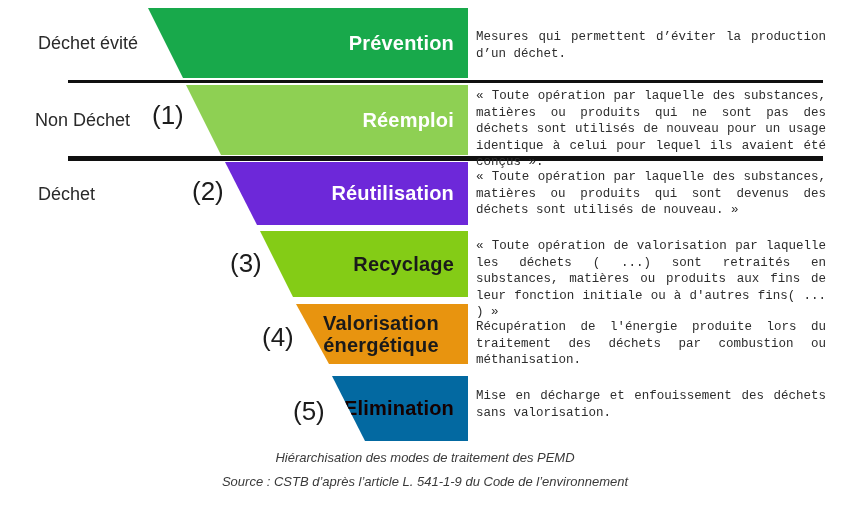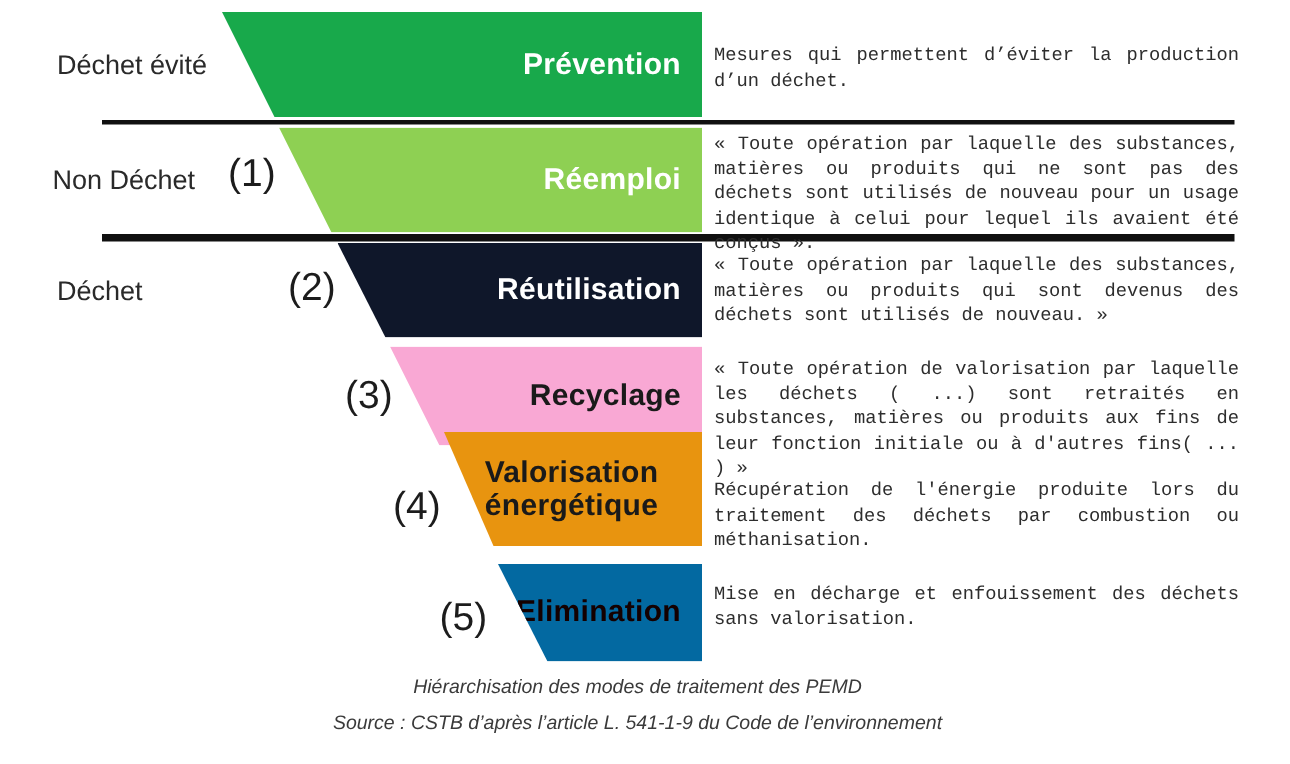--- a/index.html
+++ b/index.html
@@ -6,21 +6,21 @@
   .stage{
     position:relative;width:860px;height:509px;background:#ffffff;overflow:hidden;
     font-family:"Liberation Sans",sans-serif;
   }
   
   .band{position:absolute;display:flex;align-items:center;justify-content:flex-end;}
   .b0{left:148px;top:8px;  width:320px;height:70px;clip-path:polygon(0 0,100% 0,100% 100%,35px 100%);}
   .b1{left:186px;top:85px; width:282px;height:70px;clip-path:polygon(0 0,100% 0,100% 100%,35px 100%);}
   .b2{left:225px;top:162px;width:243px;height:63px;clip-path:polygon(0 0,100% 0,100% 100%,32px 100%);}
   .b3{left:260px;top:231px;width:208px;height:66px;clip-path:polygon(0 0,100% 0,100% 100%,33px 100%);}
-  .b4{left:296px;top:288px;width:172px;height:76px;clip-path:polygon(0 0,100% 0,100% 100%,33px 100%);}
+  .b4{left:296px;top:304px;width:172px;height:60px;clip-path:polygon(0 0,100% 0,100% 100%,33px 100%);}
   .b5{left:332px;top:376px;width:136px;height:65px;clip-path:polygon(0 0,100% 0,100% 100%,33px 100%);}
   .lbl{font-weight:bold;font-size:20px;padding-right:14px;white-space:nowrap;letter-spacing:0.2px;}
   .b4 .lbl{white-space:normal;width:142px;text-align:center;padding-right:0;margin-right:16px;line-height:1.12;}
   
   .sep{position:absolute;background:#101010;}
   .sep1{left:68px;top:80px;width:755px;height:3px;}
   .sep2{left:68px;top:156px;width:755px;height:5px;}
   
   .leftlab{position:absolute;font-size:18px;color:#2a2a2a;}
   .lab-evite{left:38px;top:33px;}
@@ -46,24 +46,24 @@
 <body>
 
 <div class="stage">
 
   <div class="band b0" style="background-color: rgb(24, 169, 75);">
     <span class="lbl" style="color: rgb(255, 255, 255);">Prévention</span>
   </div>
   <div class="band b1" style="background-color: rgb(142, 208, 83);">
     <span class="lbl" style="color: rgb(255, 255, 255);">Réemploi</span>
   </div>
-  <div class="band b2" style="background-color: #0f172a;">
+  <div class="band b2" style="background-color: #6d28d9;">
     <span class="lbl" style="color: rgb(255, 255, 255);">Réutilisation</span>
   </div>
-  <div class="band b3" style="background-color: #f9a8d4;">
+  <div class="band b3" style="background-color: #84cc16;">
     <span class="lbl" style="color: rgb(26, 26, 26);">Recyclage</span>
   </div>
   <div class="band b4" style="background-color: rgb(232, 148, 15);">
     <span class="lbl" style="color: rgb(26, 26, 26);">Valorisation énergétique</span>
   </div>
   <div class="band b5" style="background-color: #0369a1;">
     <span class="lbl" style="color: rgb(20, 0, 0);">Elimination</span>
   </div>
 
   <div class="sep sep1"></div>

